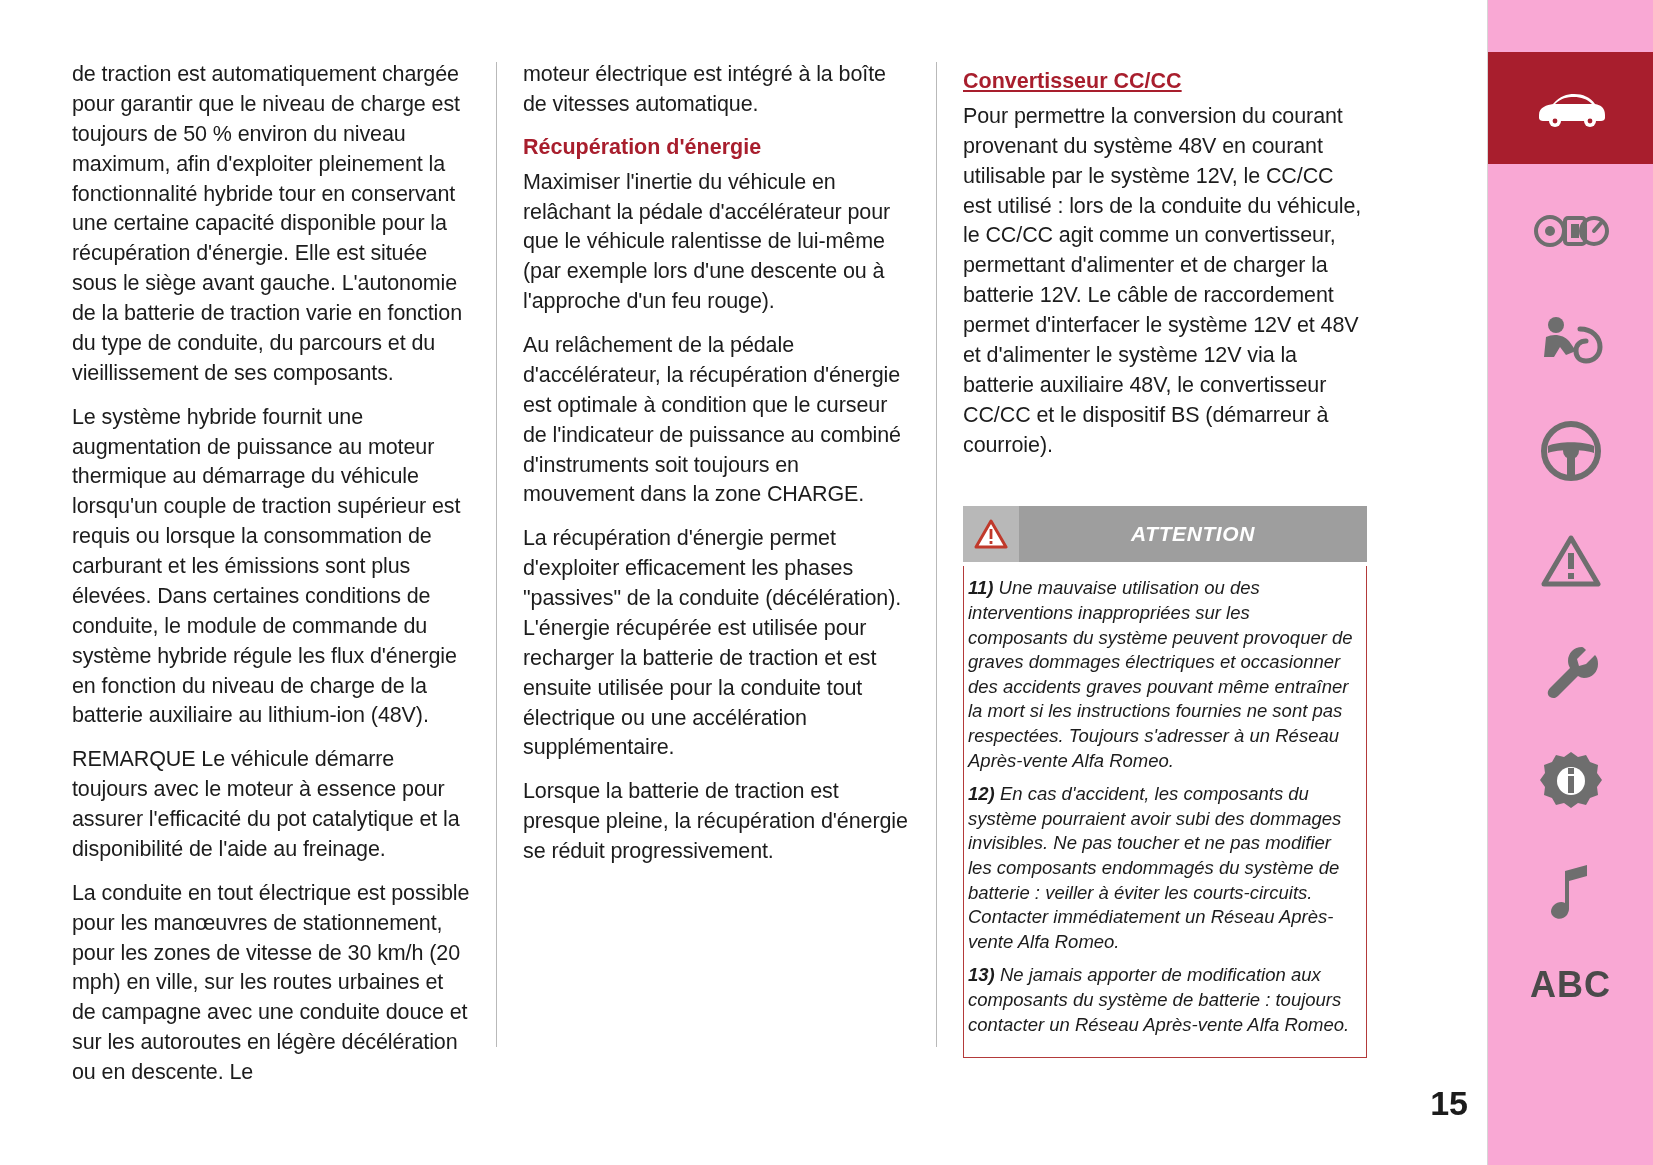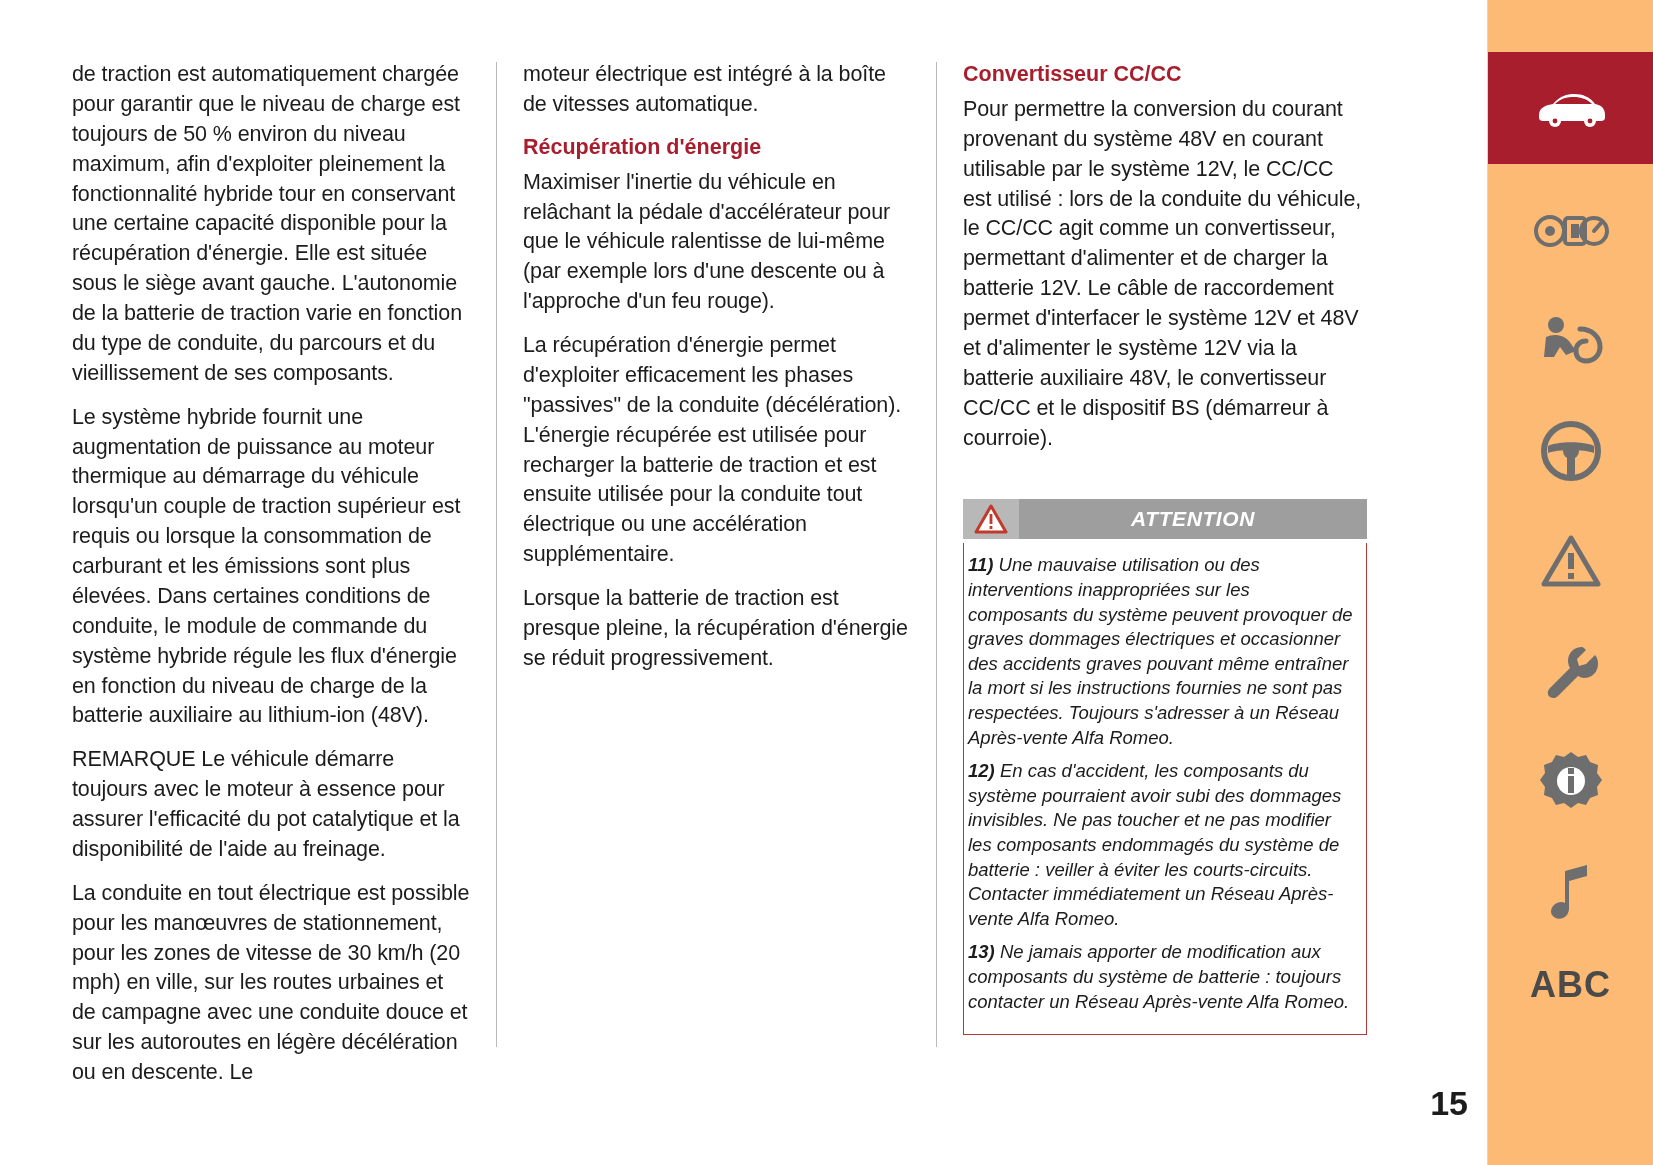--- a/index.html
+++ b/index.html
@@ -56,30 +56,30 @@
     color: #1c1c1c;
     letter-spacing: -0.1px;
   }
   h3.subhead {
     margin: 6px 0 6px 0;
     font-size: 21.5px;
     font-weight: bold;
     color: #a81e2d;
     line-height: 1.3;
   }
-  h3.subhead.first { margin-top: 1px; }
+  h3.subhead.first { margin-top: 8px; text-decoration: underline; }
 
   
   .attention-wrap {
     margin-top: 46px;
   }
   .attention-bar {
     display: flex;
     align-items: stretch;
-    height: 40px;
+    height: 56px;
   }
   .attention-icon {
     width: 56px;
     background: #b8b8b8;
     display: flex;
     align-items: center;
     justify-content: center;
   }
   .attention-title {
     flex: 1;
@@ -112,21 +112,21 @@
     font-weight: bold;
   }
 
   
   .rail {
     position: absolute;
     right: 0;
     top: 0;
     width: 165px;
     height: 1165px;
-    background: #fdba74;
+    background: #f9a8d4;
     border-left: 1px solid #d6d6d6;
   }
   .rail-active {
     position: absolute;
     right: 0;
     top: 52px;
     width: 165px;
     height: 112px;
     background: #a81e2d;
     display: flex;
@@ -170,20 +170,21 @@
       <p class="para">de traction est automatiquement chargée pour garantir que le niveau de charge est toujours de 50 % environ du niveau maximum, afin d'exploiter pleinement la fonctionnalité hybride tour en conservant une certaine capacité disponible pour la récupération d'énergie. Elle est située sous le siège avant gauche. L'autonomie de la batterie de traction varie en fonction du type de conduite, du parcours et du vieillissement de ses composants.</p>
       <p class="para">Le système hybride fournit une augmentation de puissance au moteur thermique au démarrage du véhicule lorsqu'un couple de traction supérieur est requis ou lorsque la consommation de carburant et les émissions sont plus élevées. Dans certaines conditions de conduite, le module de commande du système hybride régule les flux d'énergie en fonction du niveau de charge de la batterie auxiliaire au lithium-ion (48V).</p>
       <p class="para">REMARQUE Le véhicule démarre toujours avec le moteur à essence pour assurer l'efficacité du pot catalytique et la disponibilité de l'aide au freinage.</p>
       <p class="para">La conduite en tout électrique est possible pour les manœuvres de stationnement, pour les zones de vitesse de 30 km/h (20 mph) en ville, sur les routes urbaines et de campagne avec une conduite douce et sur les autoroutes en légère décélération ou en descente. Le</p>
     </div>
 
     <div class="col col2">
       <p class="para">moteur électrique est intégré à la boîte de vitesses automatique.</p>
       <h3 class="subhead">Récupération d'énergie</h3>
       <p class="para">Maximiser l'inertie du véhicule en relâchant la pédale d'accélérateur pour que le véhicule ralentisse de lui-même (par exemple lors d'une descente ou à l'approche d'un feu rouge).</p>
+      <p class="para">Au relâchement de la pédale d'accélérateur, la récupération d'énergie est optimale à condition que le curseur de l'indicateur de puissance au combiné d'instruments soit toujours en mouvement dans la zone CHARGE.</p>
       <p class="para">La récupération d'énergie permet d'exploiter efficacement les phases "passives" de la conduite (décélération). L'énergie récupérée est utilisée pour recharger la batterie de traction et est ensuite utilisée pour la conduite tout électrique ou une accélération supplémentaire.</p>
       <p class="para">Lorsque la batterie de traction est presque pleine, la récupération d'énergie se réduit progressivement.</p>
     </div>
 
     <div class="col col3">
       <h3 class="subhead first">Convertisseur CC/CC</h3>
       <p class="para">Pour permettre la conversion du courant provenant du système 48V en courant utilisable par le système 12V, le CC/CC est utilisé : lors de la conduite du véhicule, le CC/CC agit comme un convertisseur, permettant d'alimenter et de charger la batterie 12V. Le câble de raccordement permet d'interfacer le système 12V et 48V et d'alimenter le système 12V via la batterie auxiliaire 48V, le convertisseur CC/CC et le dispositif BS (démarreur à courroie).</p>
 
       <div class="attention-wrap">
         <div class="attention-bar">

